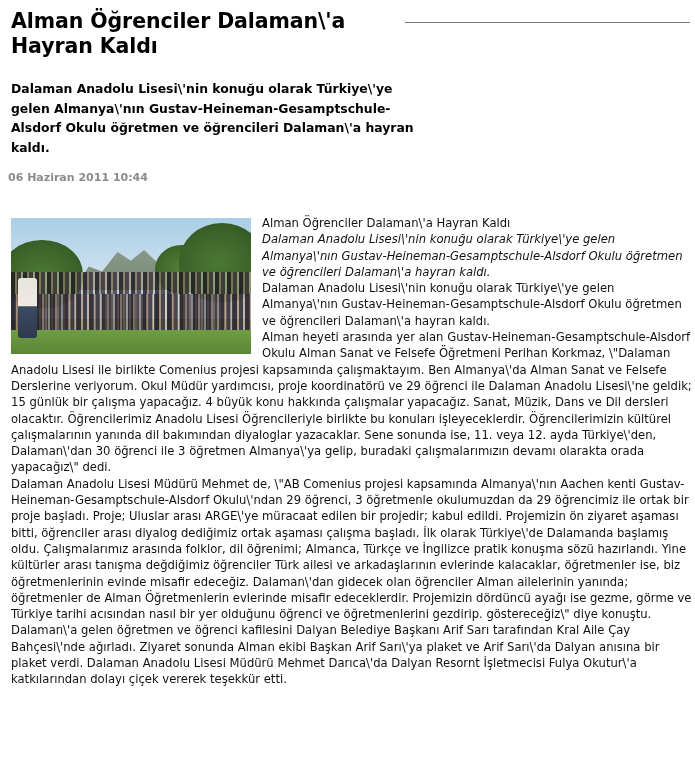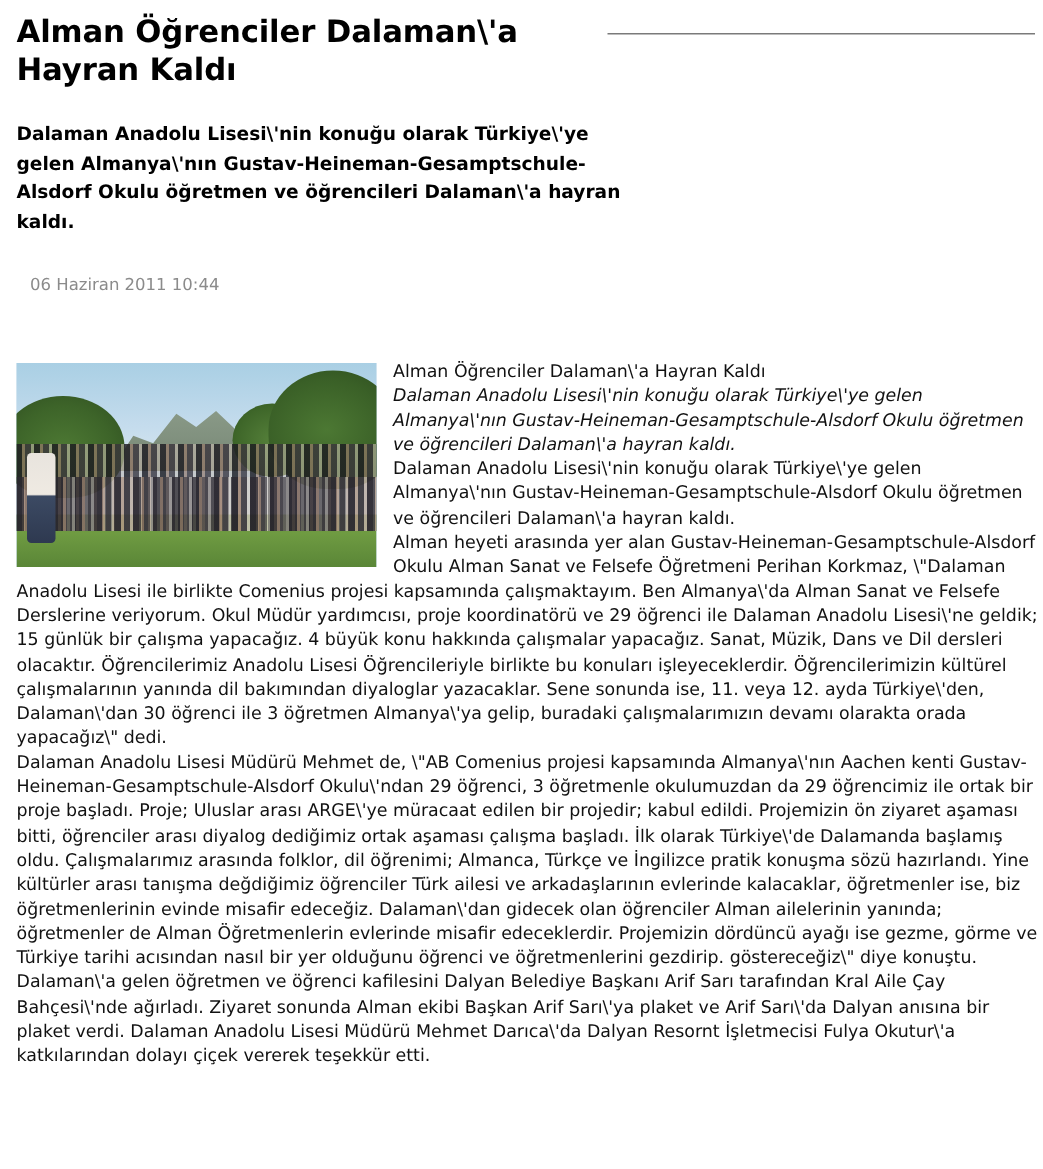--- a/index.html
+++ b/index.html
@@ -55,26 +55,26 @@
     padding: 20px 0 0 11px;
     width: 410px;
     font-size: 12.4px;
     line-height: 19.5px;
     font-weight: bold;
     color: #000;
   }
 
   
   .date {
-    margin: 12px;
+    margin: 0;
     padding: 14px 0 0 8px;
     font-size: 11px;
     line-height: 14px;
     color: #8b8b8b;
-    font-weight: normal;
+    font-weight: bold;
   }
 
   
   .article {
     padding: 30px 3px 0 11px;
     font-size: 11.6px;
     line-height: 16.3px;
     color: #111;
     text-align: left;
   }

